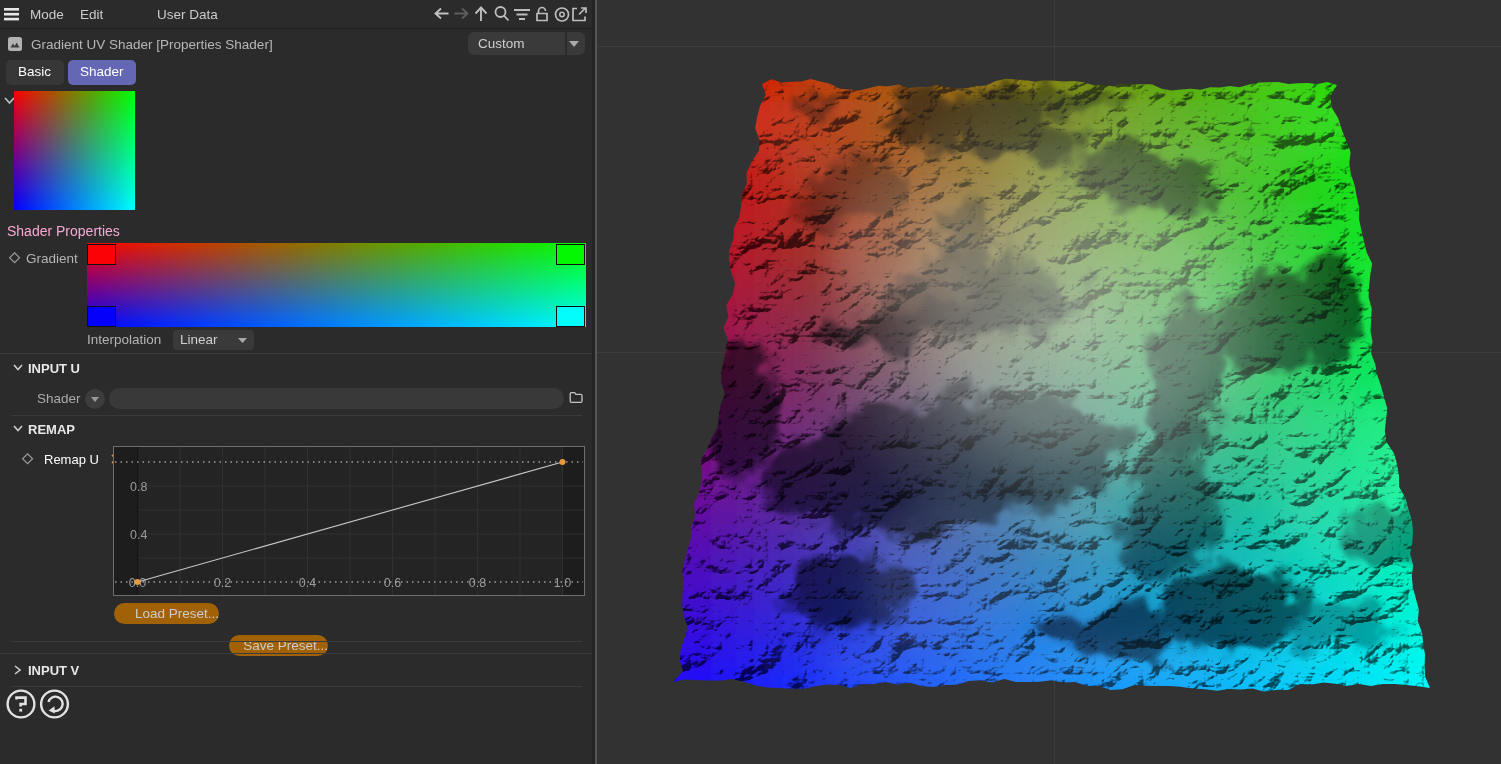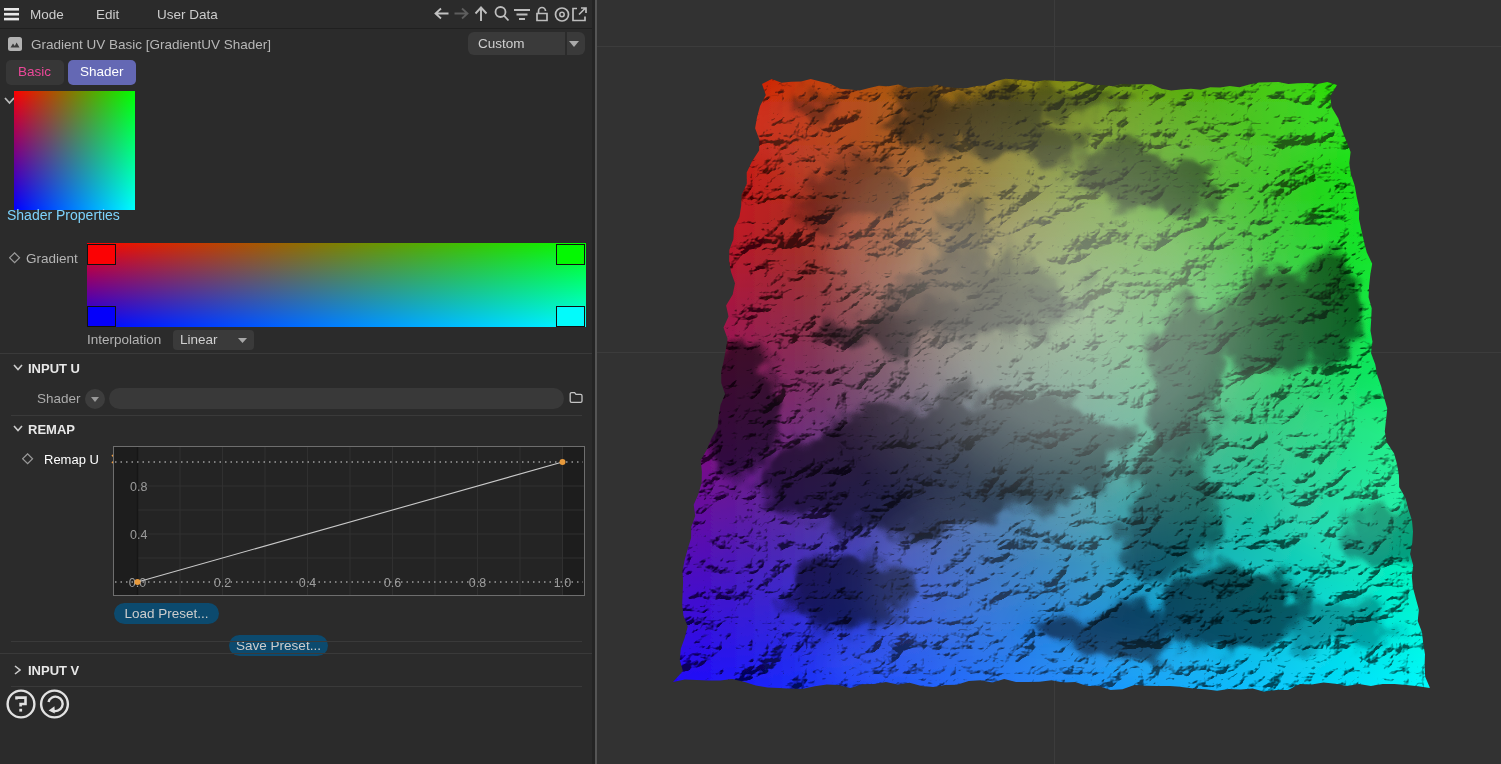--- a/index.html
+++ b/index.html
@@ -15,36 +15,36 @@
   .sep{position:absolute;left:0;width:595px;height:1px;background:#3a3a3a;}
   .sectxt{font-weight:bold;color:#e8e8e8;font-size:13px;}
   .lbl{color:#b4b4b4;font-size:13.5px;}
   .uv{position:absolute;isolation:isolate;background:#000;}
   .uv i{position:absolute;left:0;top:0;right:0;bottom:0;display:block;}
   .uv .g{background:linear-gradient(to right,#000,#00ff00);}
   .uv .b{background:linear-gradient(to bottom,#000,#0000ff);mix-blend-mode:screen;}
   .uv .r{background:linear-gradient(to right,#ff0000,#000);
          -webkit-mask-image:linear-gradient(to bottom,#fff,transparent);
          mask-image:linear-gradient(to bottom,#fff,transparent);mix-blend-mode:screen;}
-  .btn{position:absolute;background:#0c4a6e;border-radius:11px;color:#cccccc;
-       font-size:13.5px;text-align:center;}
+  .btn{position:absolute;background:#a16207;border-radius:11px;color:#cccccc;
+       font-size:13.5px;text-align:right;}
   .swatch{position:absolute;width:29px;height:21px;border:1px solid #101010;box-sizing:border-box;}
 </style>
 </head>
 <body>
 <div id="panel">
 
   <div id="menubar"></div>
   <svg class="abs" style="left:4px;top:8px" width="16" height="13">
     <rect x="0" y="0" width="15" height="2.6" fill="#e8e8e8"></rect>
     <rect x="0" y="4.9" width="15" height="2.6" fill="#e8e8e8"></rect>
     <rect x="0" y="9.8" width="15" height="2.6" fill="#e8e8e8"></rect>
   </svg>
   <div class="txt menutxt" style="left:30px;">Mode</div>
-  <div class="txt menutxt" style="left:80px;margin-left:16px;">Edit</div>
+  <div class="txt menutxt" style="left:80px;">Edit</div>
   <div class="txt menutxt" style="left:117px;margin-left:40px;">User Data</div>
   <svg id="topicons" class="abs" style="left:430px;top:4px" width="165" height="20">
     <g stroke="#c2c2c2" stroke-width="1.8" fill="none">
       <path d="M18.5 9.5 L6 9.5 M11 4.5 L5.5 9.5 L11 14.5"></path>
     </g>
     <g stroke="#5e5e5e" stroke-width="1.8" fill="none">
       <path d="M24.5 9.5 L37 9.5 M32 4.5 L37.5 9.5 L32 14.5"></path>
     </g>
     <g stroke="#bdbdbd" stroke-width="1.9" fill="none">
       <path d="M51 17 L51 4 M45.5 9.5 L51 3.5 L56.5 9.5"></path>
@@ -67,43 +67,43 @@
     <g stroke="#bdbdbd" stroke-width="1.7" fill="none">
       <path d="M147 4.5 L143 4.5 L143 16.5 L155 16.5 L155 12.5"></path>
       <path d="M149 10.5 L155.5 4 M151 4 L156 4 L156 9"></path>
     </g>
   </svg>
 
   <svg class="abs" style="left:8px;top:37px" width="14" height="14">
     <rect x="0" y="0" width="14" height="14" rx="2.5" fill="#b2b2b2"></rect>
     <path d="M2.5 10.5 L5 6.5 L6.8 9 L8.6 5.5 L11.5 10.5 Z" fill="#3c3c3c"></path>
   </svg>
-  <div class="txt lbl" style="left:31px;top:37px;color:#b7b7b7;">Gradient UV Basic [GradientUV Shader]</div>
+  <div class="txt lbl" style="left:31px;top:37px;color:#b7b7b7;">Gradient UV Shader [Properties Shader]</div>
   <div class="abs" style="left:468px;top:32px;width:117px;height:23px;background:#3a3a3a;border-radius:6px;"></div>
   <div class="abs" style="left:565px;top:32px;width:2px;height:23px;background:#2b2b2b;"></div>
   <div class="txt" style="left:478px;top:36px;color:#cfcfcf;font-size:13.5px;">Custom</div>
   <svg class="abs" style="left:569px;top:41px" width="10" height="6">
       <path d="M0 0 L10 0 L5 6 Z" fill="#aaaaaa"></path>
     </svg>
 
   <div class="abs" style="left:6px;top:60px;width:58px;height:25px;background:#373737;border-radius:5px;"></div>
-  <div class="txt" style="left:18px;top:64px;color:#ec4899;font-size:13.5px;">Basic</div>
+  <div class="txt" style="left:18px;top:64px;color:#ffffff;font-size:13.5px;">Basic</div>
   <div class="abs" style="left:68px;top:60px;width:68px;height:25px;background:#6468b4;border-radius:5px;"></div>
   <div class="txt" style="left:80px;top:64px;color:#ffffff;font-size:13.5px;">Shader</div>
 
   <svg class="abs" style="left:4px;top:97px" width="11" height="8">
       <path d="M1 1 L5.5 6 L10 1" stroke="#bbbbbb" stroke-width="1.8" fill="none"></path>
     </svg>
   <div class="uv" style="left:14px;top:91px;width:121px;height:119px;">
     <i class="g"></i>
       <i class="b"></i>
       <i class="r"></i>
   </div>
 
-  <div class="txt" style="left:7px;top:207px;color:#7dd3fc;font-size:14px;">Shader Properties</div>
+  <div class="txt" style="left:7px;top:223px;color:#f9a8d4;font-size:14px;">Shader Properties</div>
 
   <svg class="abs" style="left:9px;top:252px" width="12" height="12">
       <rect x="5.6" y="0.8" width="7" height="7" transform="rotate(45 5.6 0.8)" fill="none" stroke="#999999" stroke-width="1.2"></rect>
     </svg>
   <div class="txt lbl" style="left:26px;top:251px;">Gradient</div>
   <div class="uv" style="left:87px;top:243px;width:499px;height:84px;">
     <i class="g"></i>
       <i class="b"></i>
       <i class="r"></i>
   </div>

